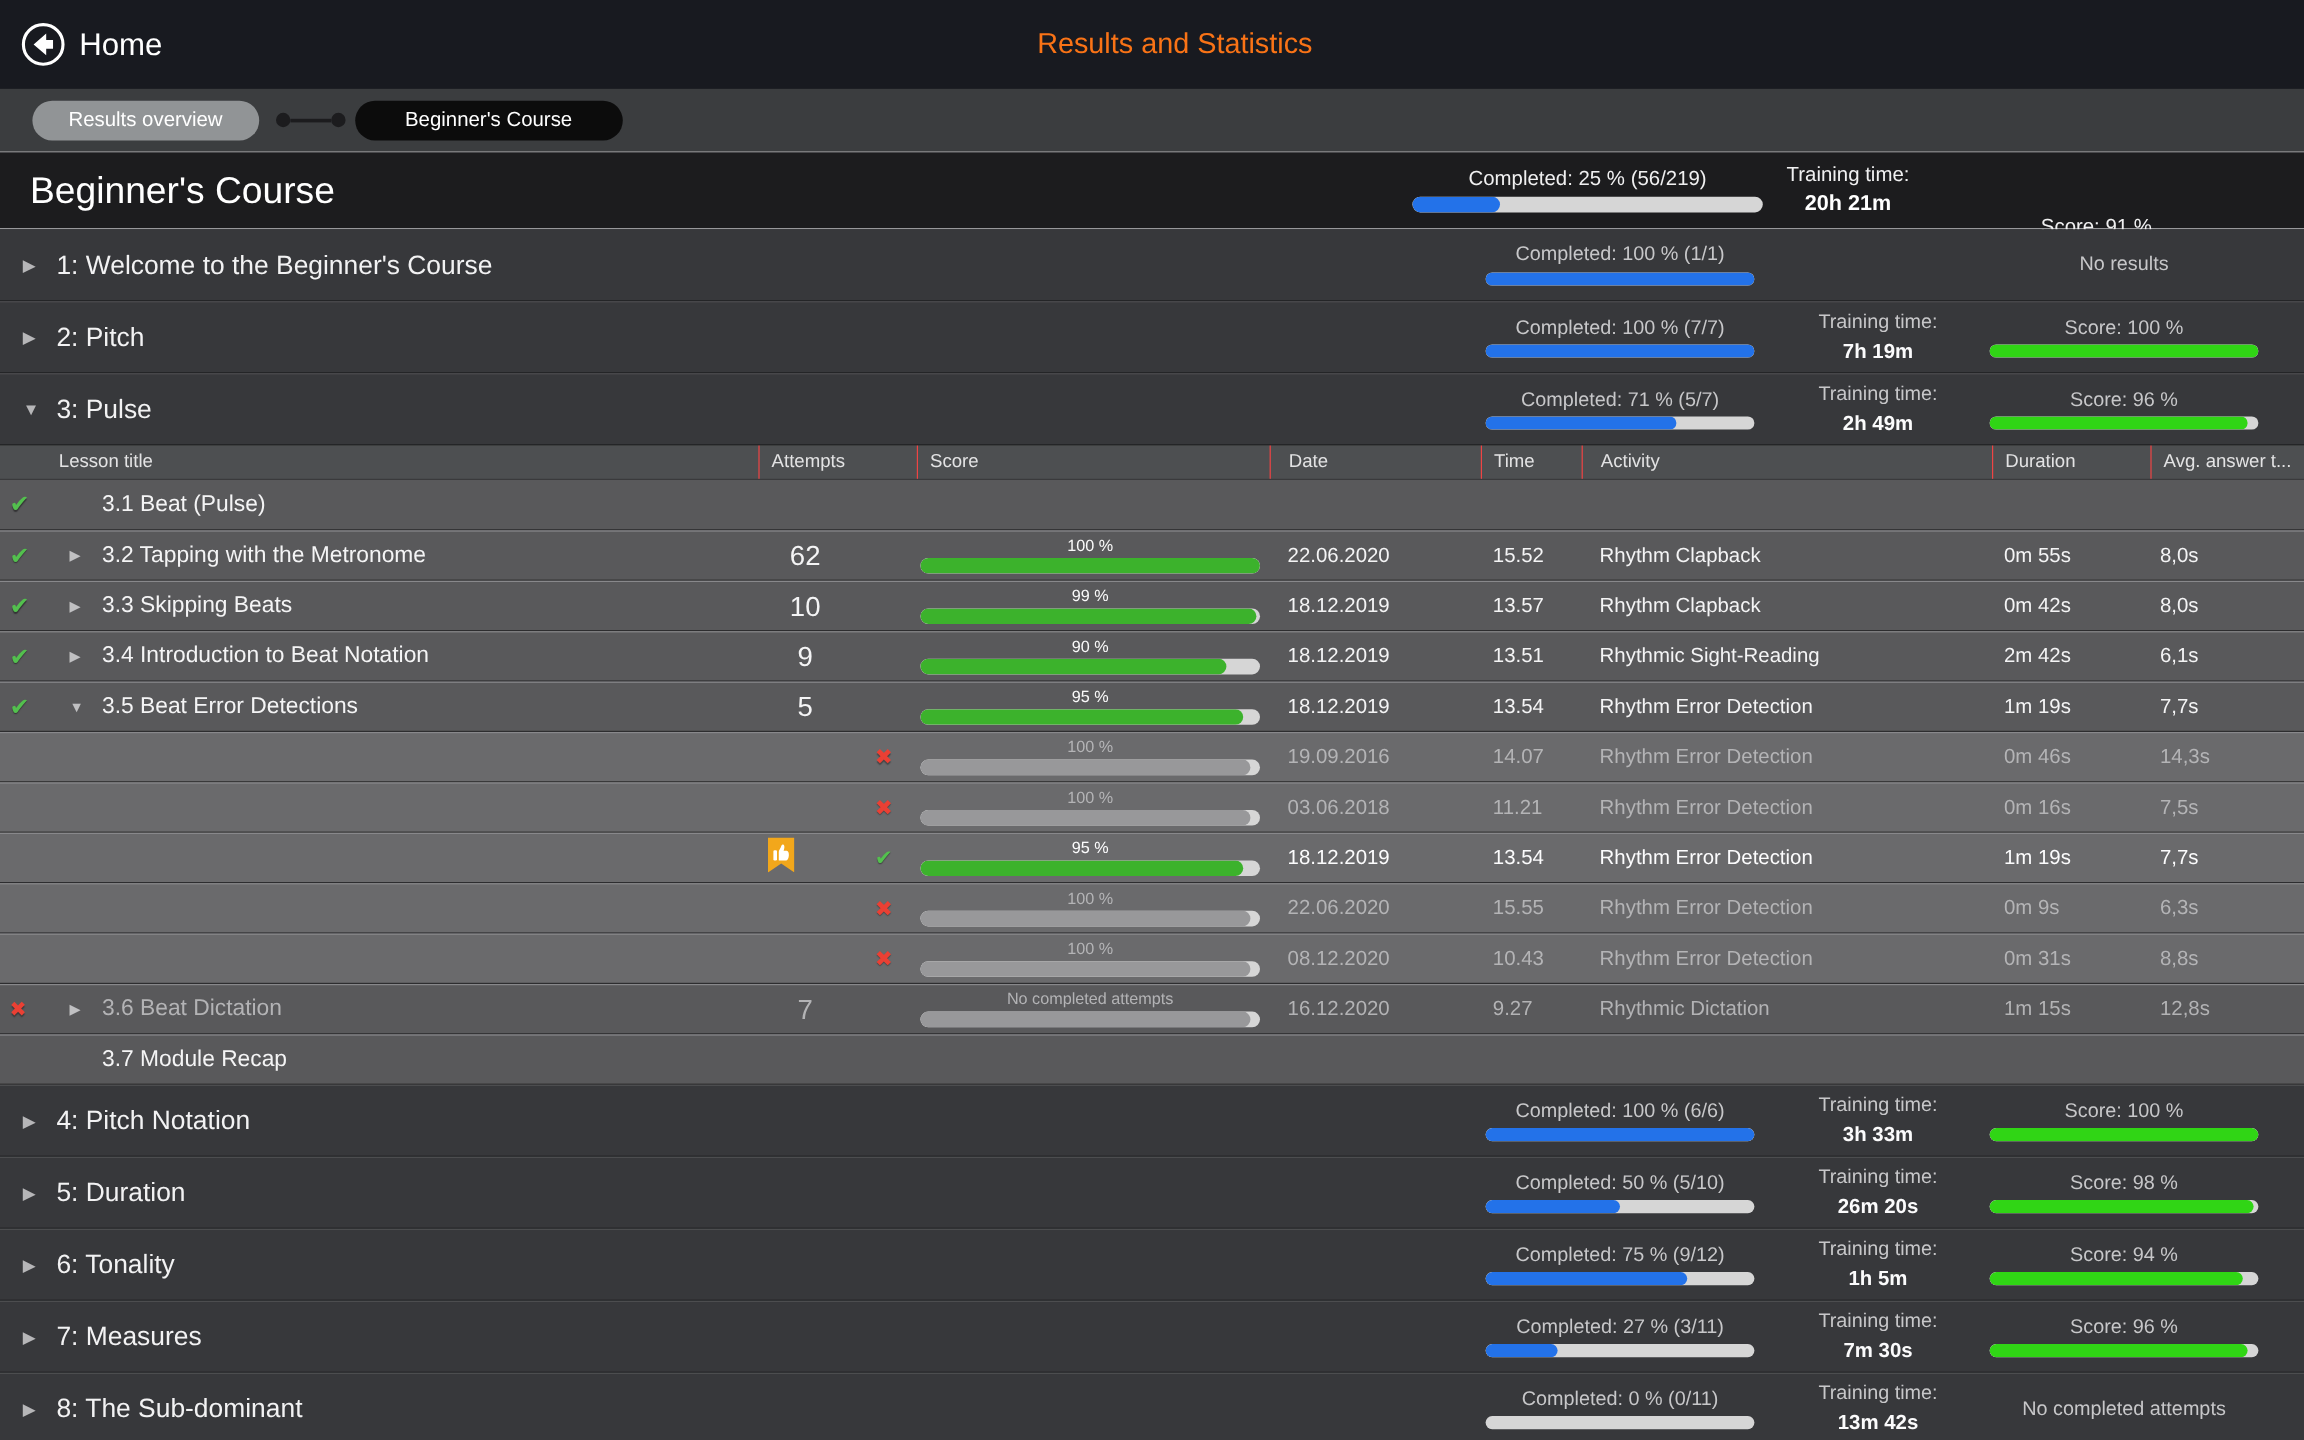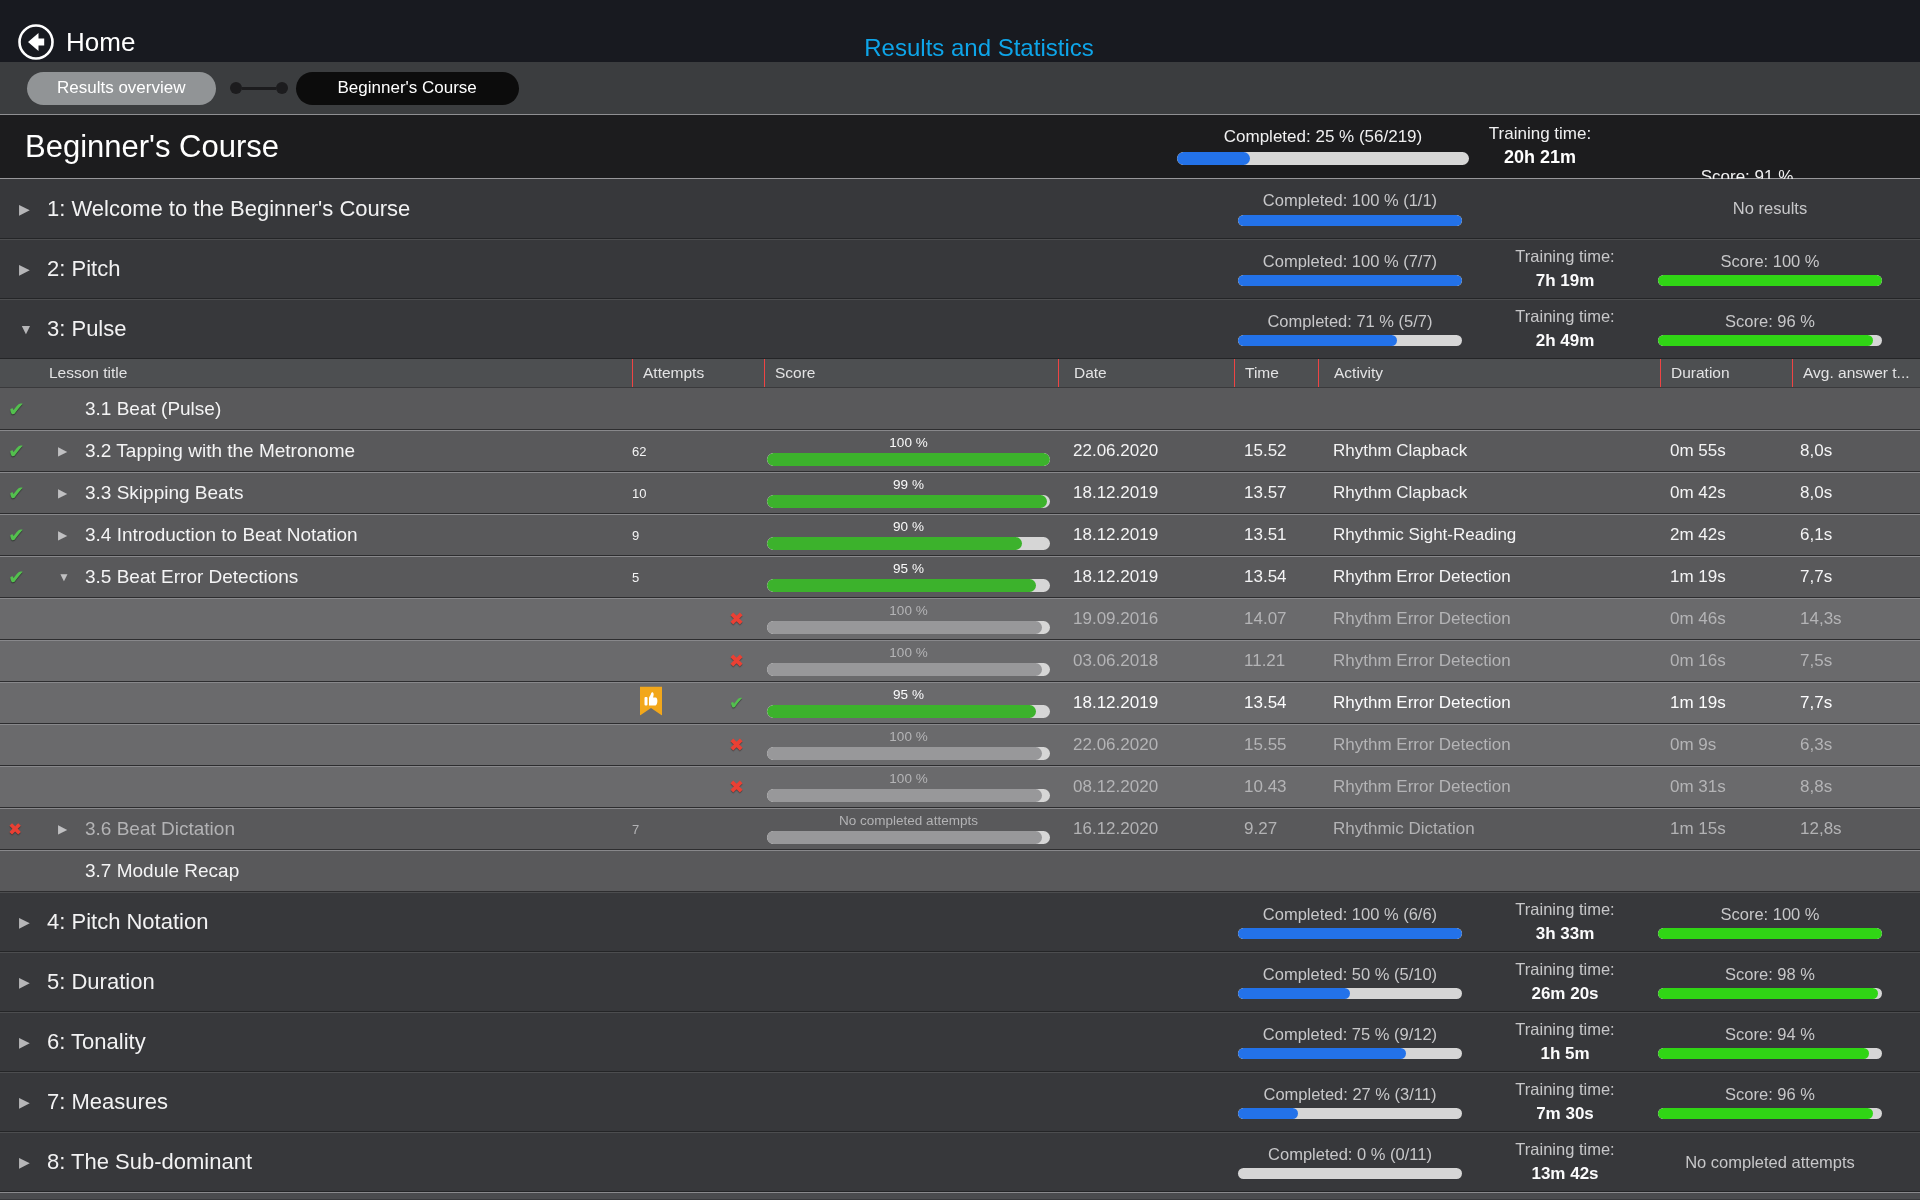--- a/index.html
+++ b/index.html
@@ -1,23 +1,23 @@
 <!DOCTYPE html>
 <html><head>
 <meta charset="utf-8">
 <style>
   * { margin:0; padding:0; box-sizing:border-box; }
   html,body { width:1920px; height:1200px; overflow:hidden;
     font-family:"Liberation Sans", sans-serif; background:#38393c; }
 
   
-  .topbar { position:relative; height:62px; background:#181a20; display:flex; align-items:flex-end; }
+  .topbar { position:relative; height:74px; background:#181a20; display:flex; align-items:center; }
   .back-btn { display:flex; align-items:center; gap:10px; padding-left:16px; cursor:pointer; }
   .home-label { color:#fff; font-size:26px; }
-  .topbar-title { position:absolute; left:0; right:0; text-align:center; color:#0ea5e9; font-size:24px; pointer-events:none;padding-left:38px; }
+  .topbar-title { position:absolute; left:0; right:0; text-align:center; color:#f97316; font-size:24px; pointer-events:none;padding-left:38px; }
 
   
   .crumbbar { height:52px; background:#3b3d3f; display:flex; align-items:center; }
   .pill { height:33px; border-radius:17px; display:flex; align-items:center; justify-content:center;
           font-size:17px; color:#fff; cursor:pointer; }
   .pill-grey { background:#919496; margin-left:27px; padding:0 30px; }
   .pill-dark { background:#0c0c0c; padding:0 42px; }
   .crumb-connector { display:flex; align-items:center; margin:0 8px 0 14px; }
   .crumb-dot { width:12px; height:12px; border-radius:50%; background:#1c1c1e; }
   .crumb-line { width:34px; height:3px; background:#1c1c1e; }
@@ -64,21 +64,21 @@
 
   .trow { position:relative; height:42px; background:#59595b; display:grid;
      grid-template-columns:40px 45px 547px 132px 294px 176px 84px 342px 132px 1fr;
      align-items:center; border-bottom:1px solid #2d2d2f; }
   .trow + .trow { border-top:1px solid #88888b; }
   .trow.sub { background:#6a6a6c; }
   .cell { white-space:nowrap; overflow:hidden; }
   .c-status { padding-left:8px; font-size:20px; }
   .c-expander { padding-left:18px; color:#c0c0c2; font-size:12px; cursor:pointer; }
   .c-title { color:#f4f4f5; font-size:19px; }
-  .c-attempts { text-align:left; padding-right:54px; color:#f4f4f5; font-size:13px; }
+  .c-attempts { text-align:center; padding-right:54px; color:#f4f4f5; font-size:23px; }
   .c-score { display:flex; flex-direction:column; align-items:center; justify-content:center; gap:3px; width:283px; margin-left:3px; }
   .score-label { font-size:13.5px; color:#fafafa; line-height:1; }
   .bar-s { width:283px; height:13px; }
   .c-date { padding-left:15px; color:#f4f4f5; font-size:17px; }
   .c-time { padding-left:10px; color:#f4f4f5; font-size:17px; }
   .c-activity { padding-left:15px; color:#f4f4f5; font-size:17px; }
   .c-duration { padding-left:10px; color:#f4f4f5; font-size:17px; }
   .c-avg { padding-left:8px; color:#f4f4f5; font-size:17px; }
 
   .check-icon { color:#53c04e; text-shadow:0 1px 1px rgba(0,0,0,.45); }

